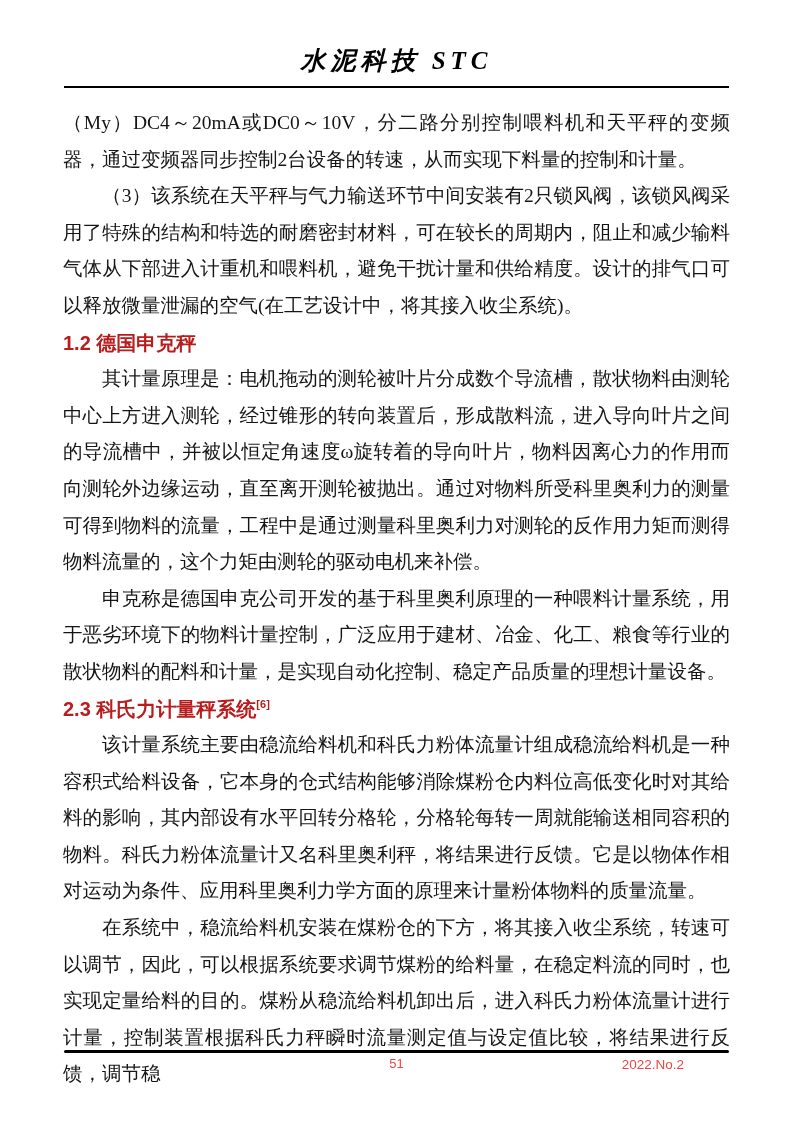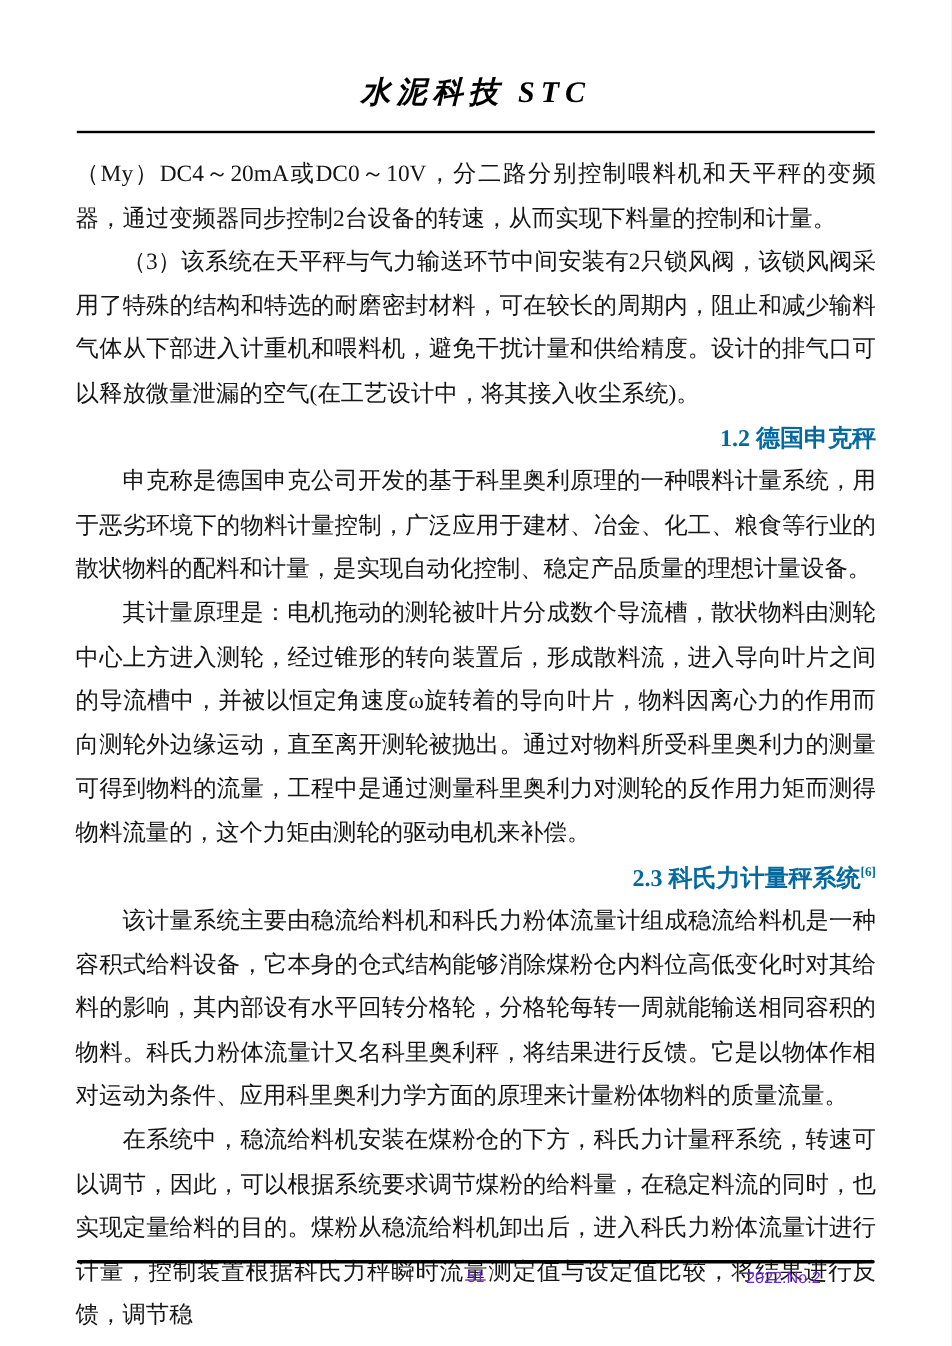--- a/index.html
+++ b/index.html
@@ -8,21 +8,21 @@
     width: 793px;
     height: 1122px;
     margin: 0 auto;
     background: #ffffff;
     color: #111111;
     overflow: hidden;
     font-family: "Liberation Serif", serif;
   }
   .header { padding-top: 44px; }
   .journal-title {
-    margin: 16px;
+    margin: 0;
     text-align: center;
     font-size: 25px;
     font-weight: 700;
     font-style: italic;
     letter-spacing: 5px;
     font-family: "Liberation Serif", serif;
     color: #000;
   }
   .header-rule {
     margin: 9px 64px 0 64px;
@@ -37,23 +37,23 @@
     text-align: justify;
     color: #151515;
   }
   .doc-body p { margin: 0; }
   .doc-body p.indent { text-indent: 2em; }
   .heading {
     margin: 0;
     font-size: 20px;
     font-weight: 700;
     line-height: 36.6px;
-    text-align: right;
-    font-family: Liberation Serif, serif;
-    color: #0369a1;
+    text-align: left;
+    font-family: Liberation Sans, sans-serif;
+    color: #b91c1c;
   }
   .heading sup {
     font-size: 11px;
     font-weight: 700;
     vertical-align: super;
     line-height: 0;
   }
   .footer-rule {
     position: absolute;
     left: 64px;
@@ -64,21 +64,21 @@
     border-radius: 3px;
   }
   .footer-row {
     position: absolute;
     left: 64px;
     right: 64px;
     top: 1056px;
     height: 18px;
     font-family: "Liberation Sans", sans-serif;
     font-size: 13px;
-    color: #6d28d9;
+    color: #ef4444;
   }
   .page-number {
     position: absolute;
     left: 0;
     right: 0;
     text-align: center;
   }
   .issue-number {
     position: absolute;
     right: 45px;
@@ -92,25 +92,25 @@
 <div class="page">
   <div class="header">
     <h1 class="journal-title">水泥科技 STC</h1>
     <div class="header-rule"></div>
   </div>
 
   <div class="doc-body">
       <p class="para">（My）DC4～20mA或DC0～10V，分二路分别控制喂料机和天平秤的变频器，通过变频器同步控制2台设备的转速，从而实现下料量的控制和计量。</p>
       <p class="para indent">（3）该系统在天平秤与气力输送环节中间安装有2只锁风阀，该锁风阀采用了特殊的结构和特选的耐磨密封材料，可在较长的周期内，阻止和减少输料气体从下部进入计重机和喂料机，避免干扰计量和供给精度。设计的排气口可以释放微量泄漏的空气(在工艺设计中，将其接入收尘系统)。</p>
       <h2 class="heading"><span>1.2 德国申克秤</span></h2>
+      <p class="para indent">其计量原理是：电机拖动的测轮被叶片分成数个导流槽，散状物料由测轮中心上方进入测轮，经过锥形的转向装置后，形成散料流，进入导向叶片之间的导流槽中，并被以恒定角速度ω旋转着的导向叶片，物料因离心力的作用而向测轮外边缘运动，直至离开测轮被抛出。通过对物料所受科里奥利力的测量可得到物料的流量，工程中是通过测量科里奥利力对测轮的反作用力矩而测得物料流量的，这个力矩由测轮的驱动电机来补偿。</p>
       <p class="para indent">申克称是德国申克公司开发的基于科里奥利原理的一种喂料计量系统，用于恶劣环境下的物料计量控制，广泛应用于建材、冶金、化工、粮食等行业的散状物料的配料和计量，是实现自动化控制、稳定产品质量的理想计量设备。</p>
-      <p class="para indent">其计量原理是：电机拖动的测轮被叶片分成数个导流槽，散状物料由测轮中心上方进入测轮，经过锥形的转向装置后，形成散料流，进入导向叶片之间的导流槽中，并被以恒定角速度ω旋转着的导向叶片，物料因离心力的作用而向测轮外边缘运动，直至离开测轮被抛出。通过对物料所受科里奥利力的测量可得到物料的流量，工程中是通过测量科里奥利力对测轮的反作用力矩而测得物料流量的，这个力矩由测轮的驱动电机来补偿。</p>
       <h2 class="heading"><span>2.3 科氏力计量秤系统</span><sup>[6]</sup></h2>
       <p class="para indent">该计量系统主要由稳流给料机和科氏力粉体流量计组成稳流给料机是一种容积式给料设备，它本身的仓式结构能够消除煤粉仓内料位高低变化时对其给料的影响，其内部设有水平回转分格轮，分格轮每转一周就能输送相同容积的物料。科氏力粉体流量计又名科里奥利秤，将结果进行反馈。它是以物体作相对运动为条件、应用科里奥利力学方面的原理来计量粉体物料的质量流量。</p>
-      <p class="para indent">在系统中，稳流给料机安装在煤粉仓的下方，科氏力计量秤系统，转速可以调节，因此，可以根据系统要求调节煤粉的给料量，在稳定料流的同时，也实现定量给料的目的。煤粉从稳流给料机卸出后，进入科氏力粉体流量计进行计量，控制装置根据科氏力秤瞬时流量测定值与设定值比较，将结果进行反馈，调节稳</p>
+      <p class="para indent">在系统中，稳流给料机安装在煤粉仓的下方，将其接入收尘系统，转速可以调节，因此，可以根据系统要求调节煤粉的给料量，在稳定料流的同时，也实现定量给料的目的。煤粉从稳流给料机卸出后，进入科氏力粉体流量计进行计量，控制装置根据科氏力秤瞬时流量测定值与设定值比较，将结果进行反馈，调节稳</p>
     </div>
 
   <div class="footer-rule"></div>
   <div class="footer-row">
     <span class="page-number">51</span>
     <span class="issue-number">2022.No.2</span>
   </div>
 </div>
 
 </body></html>

